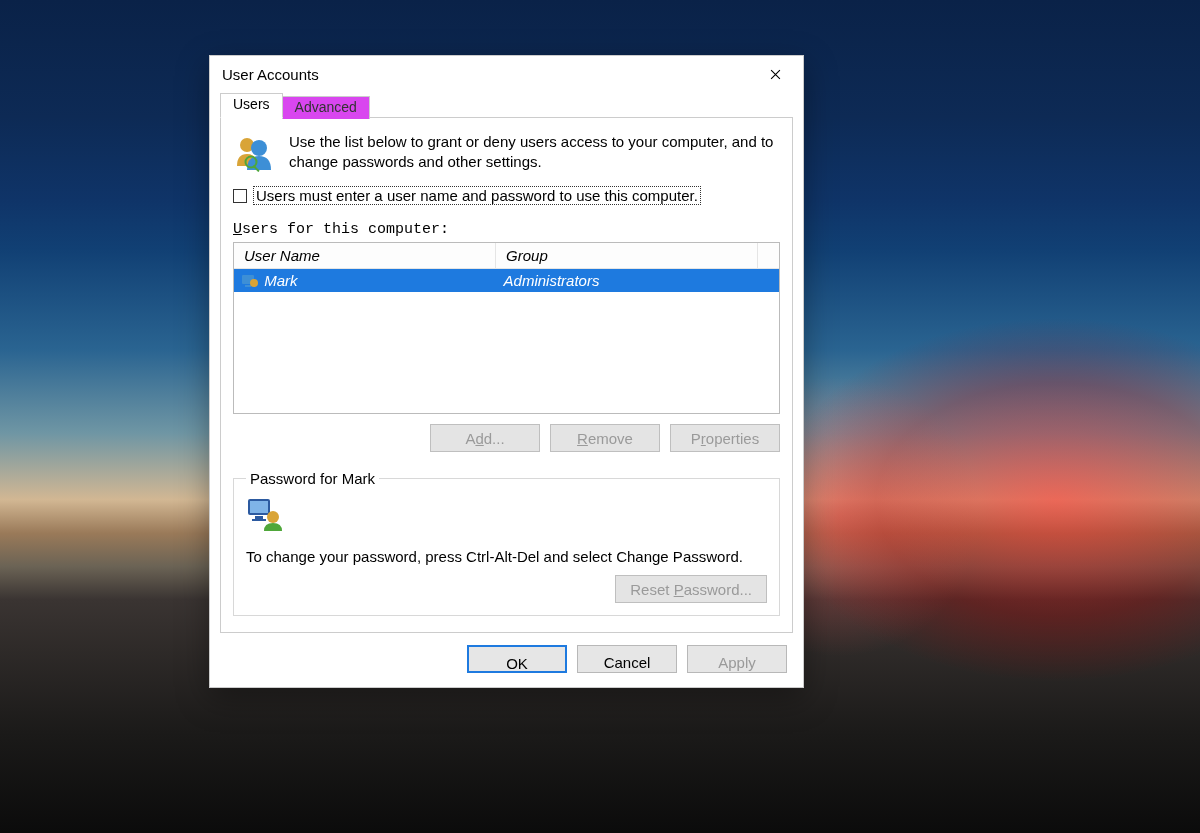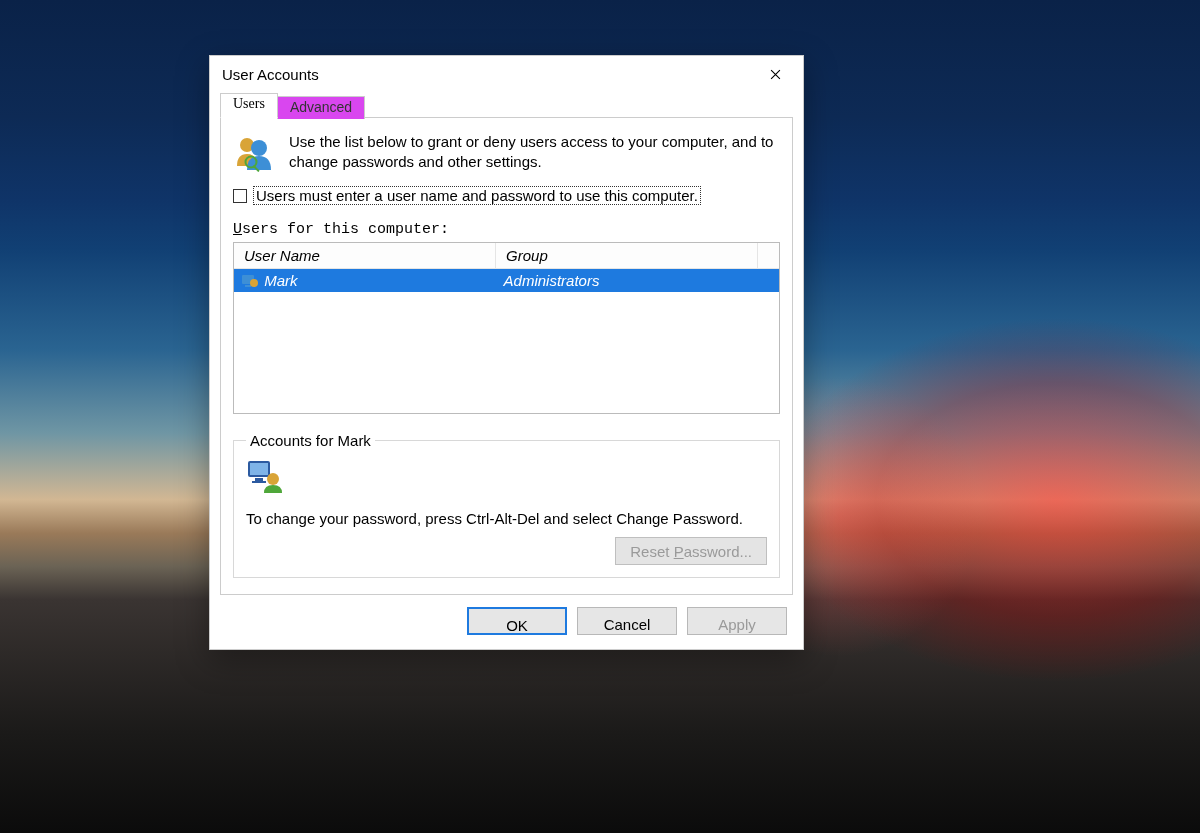--- a/index.html
+++ b/index.html
@@ -17,21 +17,21 @@
   
   .window { position:absolute; left:209px; top:55px; width:595px; background:#fff; border:1px solid #ccc; box-shadow:0 10px 30px rgba(0,0,0,0.35); display:flex; flex-direction:column; }
   .titlebar { display:flex; align-items:center; justify-content:space-between; height:36px; padding:0 12px; }
   .titlebar-title { color:#000; }
   .close-x { width:32px; height:24px; display:flex; align-items:center; justify-content:center; cursor:default; }
   .close-x svg { width:11px; height:11px; }
   .tabs-wrap { padding:0 10px; }
   .tabs { display:flex; align-items:flex-end; border-bottom:1px solid #ccc; height:26px; }
   .tab { height:25px; border:1px solid #ccc; border-bottom:none; background:#fff; padding:2px 12px 0; font-size:14px; position:relative; top:1px; }
   .tab + .tab { margin-left:-1px; }
-  .tab.active { background:#fff; border-bottom:1px solid #fff; z-index:2;font-family:Liberation Serif, serif; }
+  .tab.active { background:#fff; border-bottom:1px solid #fff; z-index:2; }
   .tab.inactive { background:#d946ef; height:23px; top:2px; color:#333; }
   .tabpanel { border:1px solid #ccc; border-top:none; padding:14px 12px 16px; margin:0 10px; }
   .intro { display:flex; gap:16px; align-items:flex-start; }
   .intro-icon { width:40px; height:40px; flex:none; }
   .intro-text { color:#000; line-height:1.3; }
   .chkrow { margin-top:14px; display:flex; align-items:center; gap:6px; }
   .chkbox { width:14px; height:14px; border:1px solid #333; background:#fff; display:inline-block; }
   .chklabel { border:1px dotted #333; padding:0 2px; }
   .listlabel { margin-top:16px; text-decoration:underline; text-decoration-color:transparent;font-family:Liberation Mono, monospace; }
   .listlabel .ul { text-decoration:underline; }
@@ -125,23 +125,28 @@
               </span>
               <span>Mark</span>
             </td>
             <td>Administrators</td>
             <td></td>
           </tr>
         </tbody>
       </table>
     </div>
 
+    <div class="btnrow">
+      <button class="btn disabled"><span>A</span><span class="ul">d</span><span>d...</span></button>
+      <button class="btn disabled"><span></span><span class="ul">R</span><span>emove</span></button>
+      <button class="btn disabled"><span>P</span><span class="ul">r</span><span>operties</span></button>
+    </div>
 
     <fieldset class="pwgroup">
-      <legend>Accounts for Mark</legend>
+      <legend>Password for Mark</legend>
       <div class="pwflex">
         <span class="pwicon">
           <svg viewBox="0 0 38 36">
               <rect x="2" y="2" width="22" height="16" rx="2" fill="#2c5aa0"></rect>
               <rect x="4" y="4" width="18" height="12" fill="#7fb4e8"></rect>
               <rect x="9" y="19" width="8" height="3" fill="#2c5aa0"></rect>
               <rect x="6" y="22" width="14" height="2" fill="#2c5aa0"></rect>
               <circle cx="27" cy="20" r="6" fill="#d9a437"></circle>
               <path d="M18 34 Q18 26 27 26 Q36 26 36 34 Z" fill="#4fa73a"></path>
             </svg>

